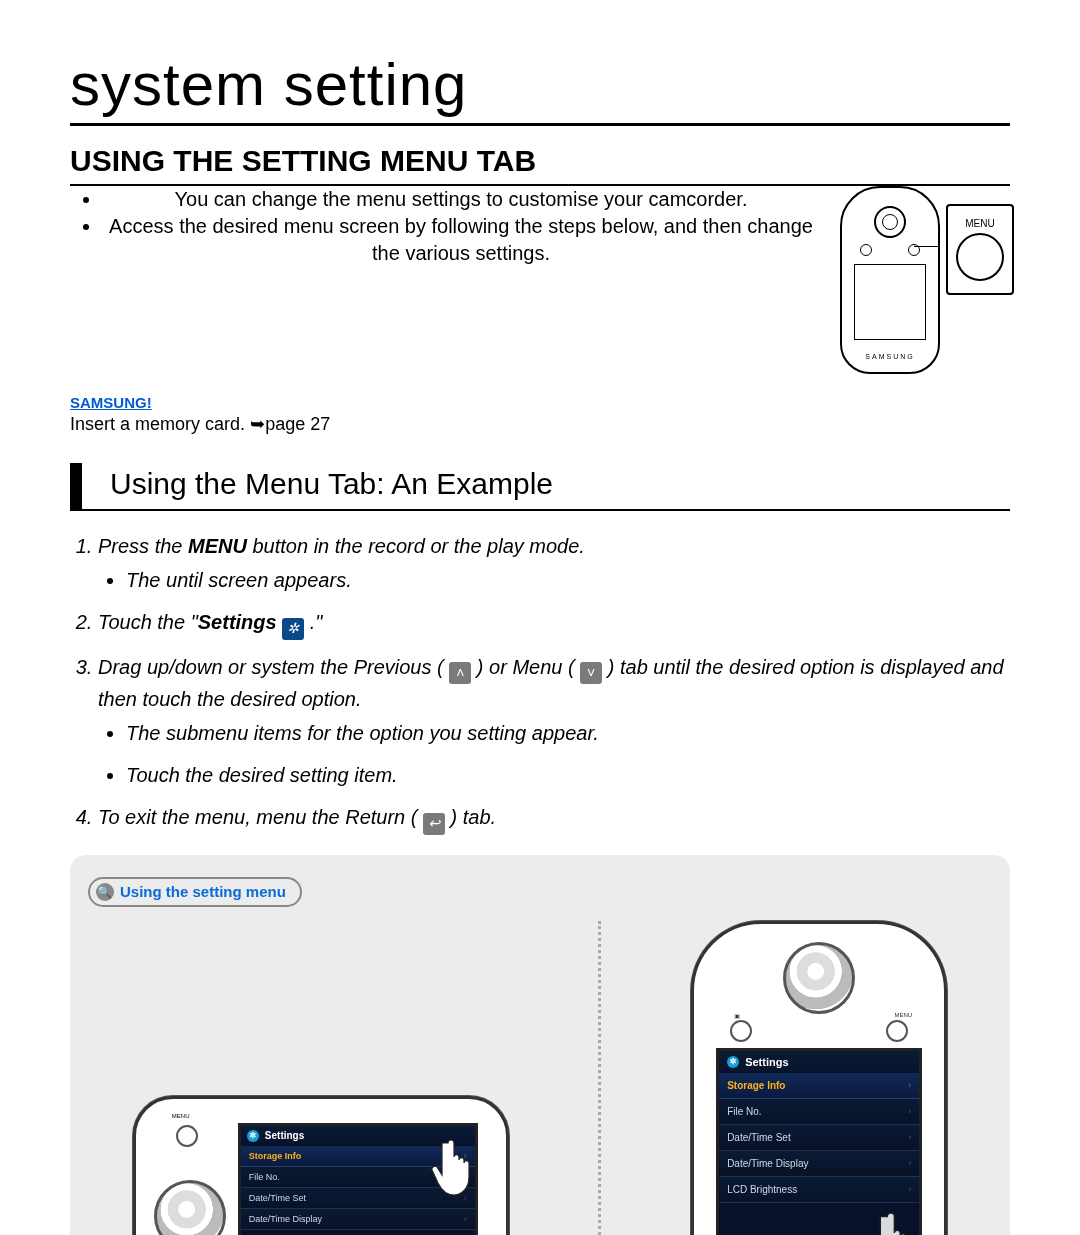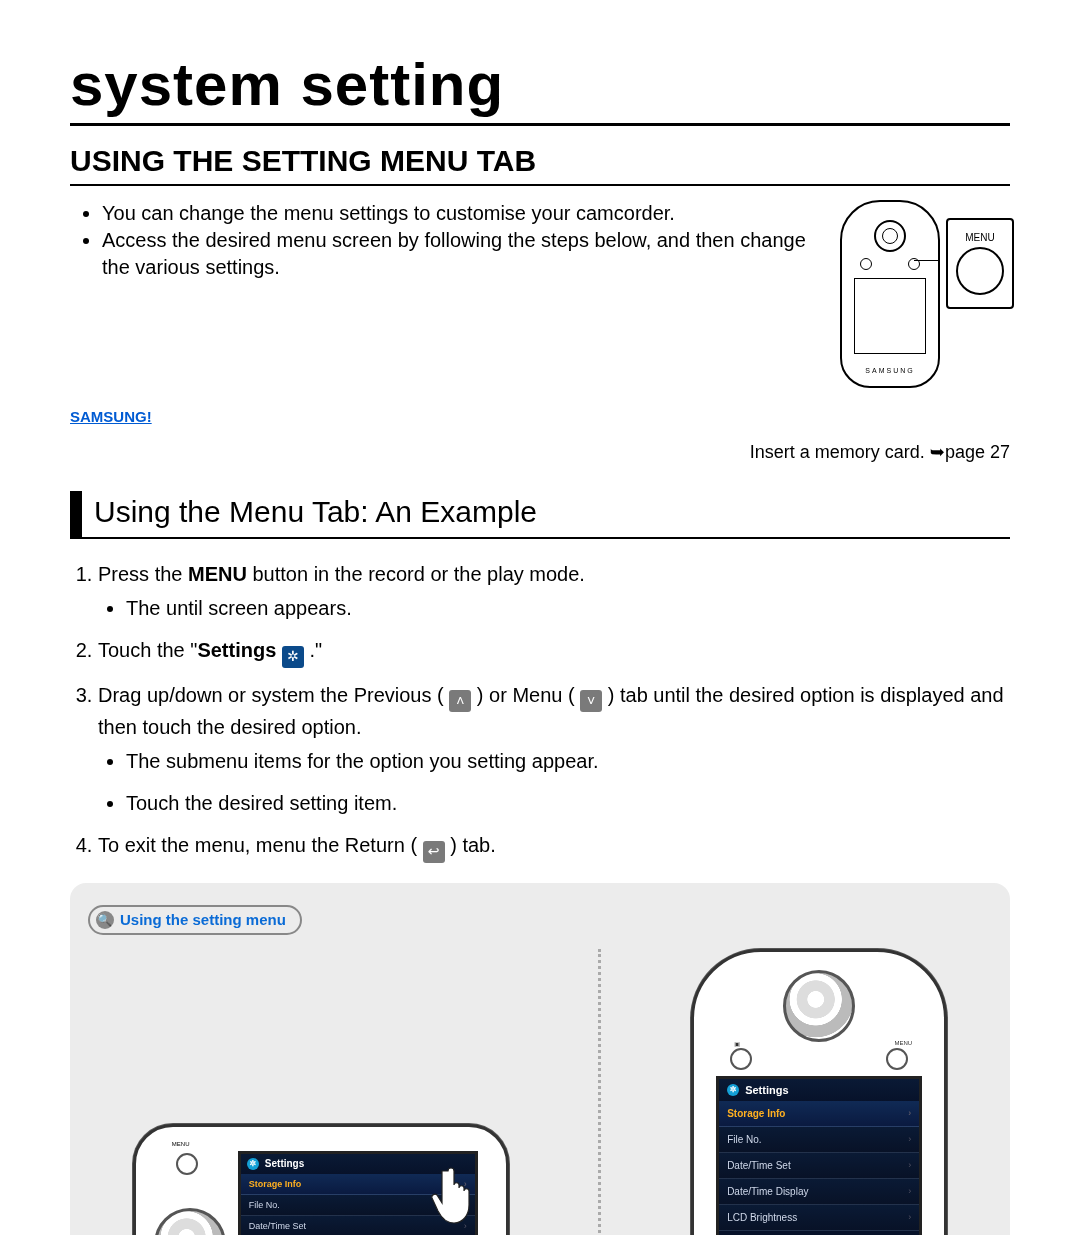--- a/index.html
+++ b/index.html
@@ -8,85 +8,86 @@
     background: #fff;
     color: #000;
     width: 1080px;
   }
   .page {
     padding: 50px 70px 30px 70px;
     box-sizing: border-box;
   }
   .page-title {
     font-size: 60px;
-    font-weight: 700;
+    font-weight: 400;
     letter-spacing: 1px;
     border-bottom: 3px solid #000;
     padding-bottom: 4px;
     margin-bottom: 18px;
   }
   .section-heading {
     font-size: 30px;
     font-weight: bold;
     text-transform: uppercase;
     border-bottom: 2px solid #000;
     padding-bottom: 6px;
-    margin-bottom: 14px;
   }
   .intro-row {
     display: flex;
     align-items: flex-start;
     gap: 20px;
   }
   .intro-list {
     flex: 1;
     list-style: disc;
     padding-left: 32px;
     font-size: 20px;
     line-height: 1.35;
     margin: 0;
+    text-align: center;
   }
   .camcorder-mini {
     width: 170px;
     height: 190px;
     flex-shrink: 0;
     position: relative;
   }
   .precheck-label {
     color: #005bd3;
     font-weight: bold;
     font-size: 15px;
     text-decoration: underline;
     margin-top: 18px;
   }
   .precheck-text {
     font-size: 18px;
-    margin-top: 16px;
-    text-align: right;
+    margin-top: 2px;
   }
   .sub-heading-bar {
     display: flex;
     align-items: stretch;
     border-bottom: 2px solid #000;
     margin-top: 28px;
     margin-bottom: 20px;
+    gap: 16px;
   }
   .sub-heading-bar .bar {
     width: 12px;
     background: #000;
     margin-right: 12px;
   }
   .sub-heading-bar .text {
     font-size: 30px;
     padding: 4px 0 8px 0;
   }
   .steps {
     font-size: 20px;
     line-height: 1.5;
     padding-left: 28px;
+    font-style: italic;
   }
   .steps li { margin-bottom: 12px; }
   .steps ul {
     list-style: disc;
     padding-left: 28px;
     margin-top: 4px;
   }
   .bold { font-weight: bold; }
   .inline-icon {
     display: inline-flex;

